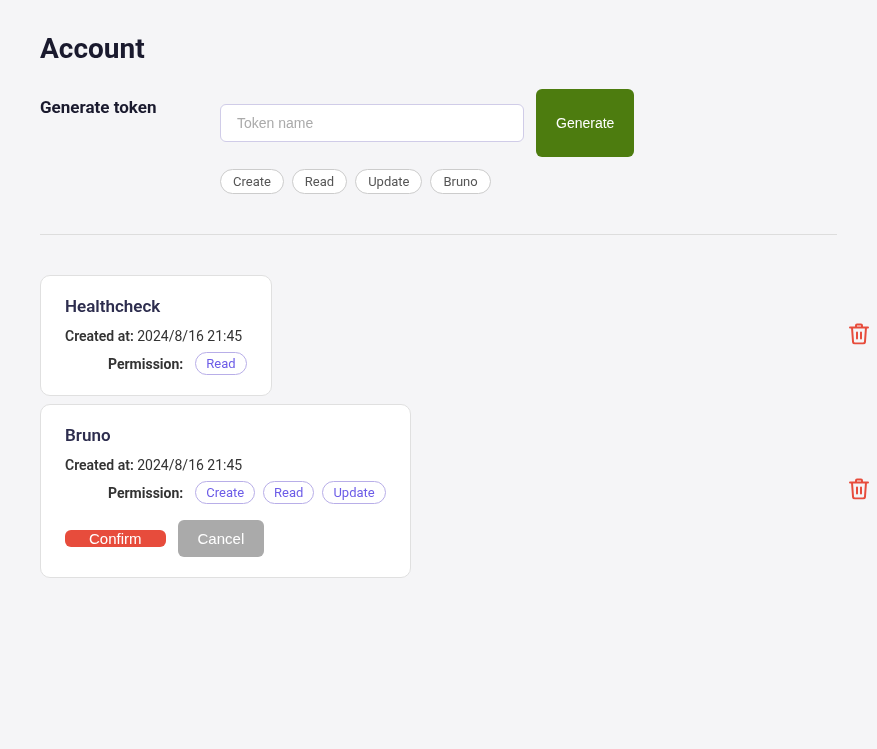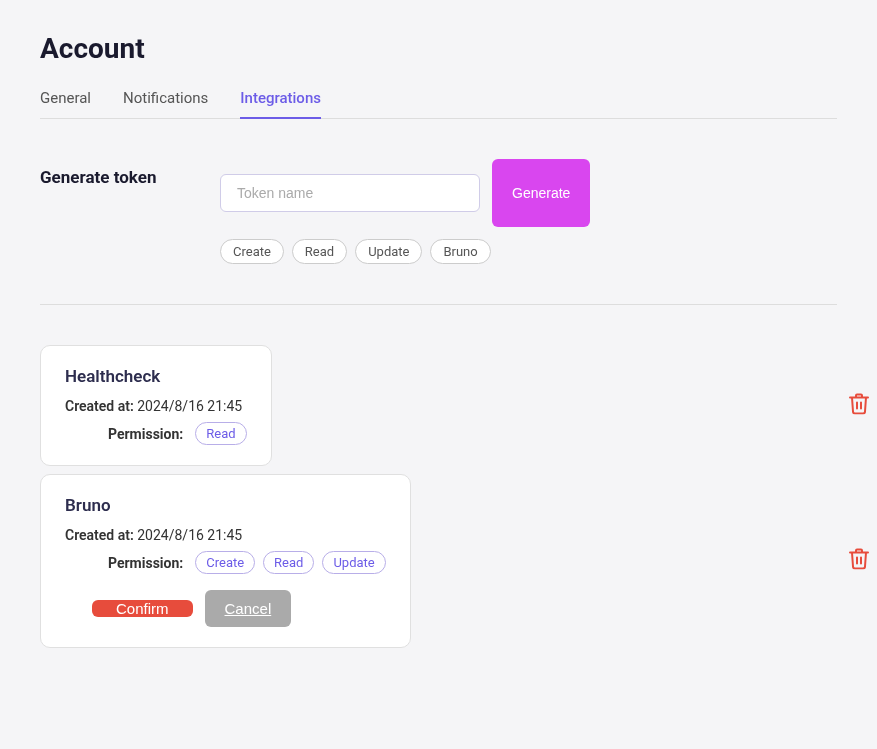--- a/index.html
+++ b/index.html
@@ -60,35 +60,35 @@
       display: flex;
       flex-direction: column;
       gap: 12px;
     }
     .generate-row {
       display: flex;
       gap: 12px;
       align-items: center;
     }
     .token-input {
-      width: 260px;
+      width: 304px;
       padding: 10px 16px;
       border: 1px solid #d0cce8;
       border-radius: 6px;
       font-size: 14px;
       color: #888;
       background: #fff;
       outline: none;
     }
     .token-input::placeholder {
       color: #aaa;
     }
     .generate-btn {
       padding: 26px 20px;
-      background: #d946ef;
+      background: #4d7c0f;
       color: #fff;
       border: none;
       border-radius: 6px;
       font-size: 14px;
       cursor: pointer;
       font-weight: 500;
     }
     .permission-tags {
       display: flex;
       gap: 8px;
@@ -183,50 +183,43 @@
     }
     .confirm-btn {
       padding: 0 24px;
       background: #e74c3c;
       color: #fff;
       border: none;
       border-radius: 6px;
       font-size: 15px;
       cursor: pointer;
       font-weight: 500;
-      margin-left: 27px;
     }
     .cancel-btn {
       padding: 10px 20px;
       background: #aaa;
       color: #fff;
       border: none;
       border-radius: 6px;
       font-size: 15px;
       cursor: pointer;
       font-weight: 500;
-      text-decoration: underline;
     }
     .token-card-wrapper {
       position: relative;
       display: flex;
       align-items: flex-start;
     }
   </style>
 </head>
 <body>
 
 <div class="page-container">
   <h1 class="page-title">Account</h1>
 
-  <nav class="tabs">
-    <a class="tab">General</a>
-    <a class="tab">Notifications</a>
-    <a class="tab active">Integrations</a>
-  </nav>
 
   <div class="section-divider">
     <div class="section-label">Generate token</div>
     <div class="generate-form">
       <div class="generate-row">
         <input class="token-input" type="text" placeholder="Token name" style="">
         <button class="generate-btn">Generate</button>
       </div>
       <div class="permission-tags">
         <span class="perm-tag">Create</span>

